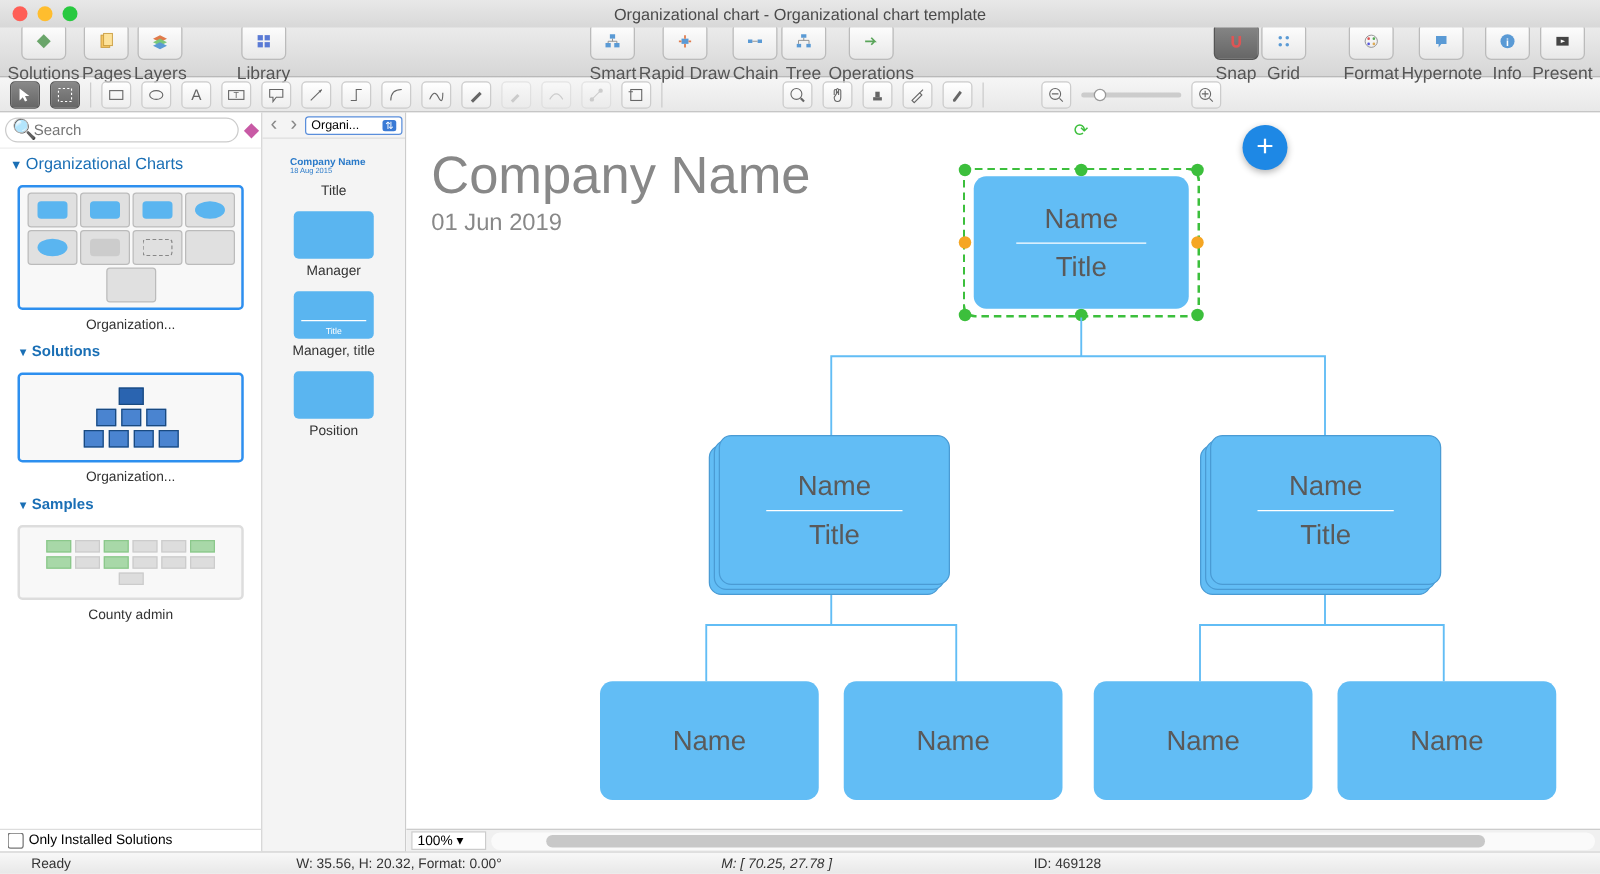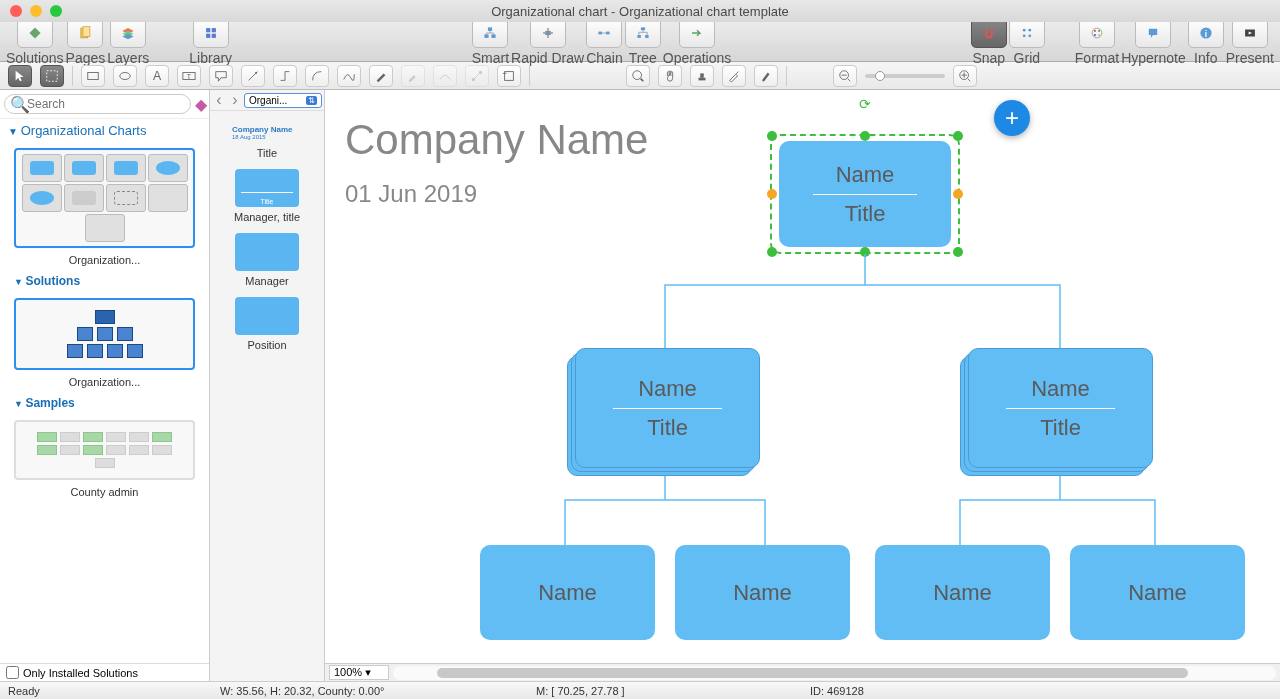--- a/index.html
+++ b/index.html
@@ -38,21 +38,21 @@
 .search-row .sicon { position: absolute; margin-left: 6px; color: #999; }
 .section-hdr { font-size: 13px; color: #1a6fb5; padding: 4px 8px; cursor: pointer; }
 .section-hdr::before { content: "▼ "; font-size: 10px; }
 .sub-hdr { font-size: 12px; color: #1a6fb5; font-weight: 600; padding: 4px 14px; cursor: pointer; }
 .sub-hdr::before { content: "▼ "; font-size: 9px; }
 .thumb-box { margin: 6px 14px; border: 2px solid #2d8fef; border-radius: 4px; background: #f8f8f8; padding: 4px; display: flex; flex-wrap: wrap; gap: 2px; justify-content: center; }
 .thumb-box.plain { border-color: #ddd; }
 .thumb-cell { width: 40px; height: 28px; background: #e0e0e0; border: 1px solid #bbb; border-radius: 3px; display: flex; align-items: center; justify-content: center; }
 .thumb-cell .mini { width: 24px; height: 14px; background: #5ab5f0; border-radius: 3px; }
 .thumb-label { font-size: 11px; text-align: center; color: #333; margin-bottom: 4px; }
-.only-installed { padding: 2px 6px; font-size: 11px; display: flex; align-items: center; gap: 4px; border-top: 1px solid #ddd; }
+.only-installed { padding: 2px 6px; font-size: 11px; display: flex; align-items: flex-start; gap: 4px; border-top: 1px solid #ddd; }
 
 
 .shapes-panel { width: 115px; background: #f4f4f4; border-right: 1px solid #ccc; display: flex; flex-direction: column; }
 .shapes-hdr { display: flex; align-items: center; padding: 2px; border-bottom: 1px solid #ddd; gap: 2px; }
 .shapes-hdr .nav { width: 14px; height: 16px; display: flex; align-items: center; justify-content: center; color: #888; cursor: pointer; }
 .shapes-hdr .sel { flex: 1; background: #fff; border: 1px solid #5a8edb; border-radius: 3px; font-size: 10px; padding: 1px 4px; display: flex; justify-content: space-between; align-items: center; }
 .shapes-list { flex: 1; overflow-y: auto; padding: 6px; }
 .shape-item { display: flex; flex-direction: column; align-items: center; margin-bottom: 10px; cursor: pointer; }
 .shape-preview { width: 64px; height: 38px; background: #5ab5f0; border-radius: 4px; margin-bottom: 4px; position: relative; }
 .shape-preview.stack::before, .shape-preview.stack::after { content: ""; position: absolute; width: 100%; height: 100%; background: #5ab5f0; border-radius: 4px; border: 1px solid #4a9bd4; }
@@ -60,21 +60,21 @@
 .shape-preview.stack::after { left: -6px; top: 6px; z-index: -2; }
 .shape-preview .tline { position: absolute; bottom: 6px; left: 10%; width: 80%; height: 1px; background: #fff; }
 .shape-preview .ttxt { position: absolute; bottom: 2px; width: 100%; text-align: center; font-size: 7px; color: #fff; }
 .shape-item .lbl { font-size: 11px; color: #333; }
 .title-preview { font-size: 8px; color: #2a7ac9; font-weight: 600; text-align: center; }
 
 
 .canvas-wrap { flex: 1; background: #fff; position: relative; overflow: hidden; }
 .canvas { position: absolute; inset: 0; }
 .ctitle { position: absolute; left: 20px; top: 26px; font-size: 42px; color: #888; font-weight: 400; }
-.cdate { position: absolute; left: 20px; top: 90px; font-size: 24px; color: #888; }
+.cdate { position: absolute; left: 20px; top: 78px; font-size: 19px; color: #888; }
 
 .node { position: absolute; background: #62bdf5; border-radius: 10px; display: flex; flex-direction: column; align-items: center; justify-content: center; color: #5a5a5a; }
 .node .line { width: 60%; height: 1px; background: #fff; margin: 6px 0; }
 .node .ntxt { font-size: 22px; }
 
 .selected-box { position: absolute; border: 2px dashed #3cbf3c; border-radius: 10px; }
 .handle { position: absolute; width: 10px; height: 10px; background: #3cbf3c; border-radius: 50%; }
 .handle.o { background: #f5a623; }
 
 .stack-node { position: absolute; }
@@ -82,22 +82,22 @@
 
 .add-btn { position: absolute; width: 36px; height: 36px; background: #1e88e5; border-radius: 50%; color: #fff; font-size: 24px; display: flex; align-items: center; justify-content: center; cursor: pointer; box-shadow: 0 2px 6px rgba(0,0,0,0.3); }
 
 
 .canvas-bottom { position: absolute; bottom: 0; left: 0; right: 0; height: 18px; display: flex; align-items: center; background: #f0f0f0; border-top: 1px solid #ccc; }
 .zoom-combo { width: 60px; border: 1px solid #ccc; font-size: 11px; padding: 0 4px; background: #fff; margin-left: 4px; }
 .hscroll { flex: 1; height: 14px; background: #fafafa; margin: 0 4px; border-radius: 7px; position: relative; }
 .hscroll .thumb { position: absolute; left: 5%; width: 85%; height: 10px; top: 2px; background: #c8c8c8; border-radius: 5px; }
 
 .statusbar { height: 18px; background: linear-gradient(#f8f8f8,#e8e8e8); border-top: 1px solid #ccc; display: flex; align-items: center; font-size: 11px; color: #333; padding: 0 8px; }
-.statusbar > div { margin-right: 40px; }
-.statusbar .m { position: absolute; left: 536px; }
+.statusbar > div { margin-right: 40px; margin-left: 17px; }
+.statusbar .m { position: absolute; left: 560px; font-style: italic; }
 .statusbar .id { position: absolute; left: 810px; }
 
 
 .org-thumb { display: flex; flex-direction: column; align-items: center; gap: 3px; padding: 6px; }
 .org-thumb .row { display: flex; gap: 4px; }
 .org-thumb .box { width: 20px; height: 14px; background: #2a64b0; border: 1px solid #1a4a80; }
 .org-thumb .box.s { width: 16px; background: #4a84d0; }
 
 .sample-thumb { display:flex; flex-wrap:wrap; gap:3px; padding:6px; justify-content:center; }
 .sample-thumb .sb { width:20px; height:10px; background:#a8d8a8; border:1px solid #8bc88b; }
@@ -508,29 +508,29 @@
     </div>
     <div class="shapes-list" id="shapes-list">
         <div class="shape-item">
           <div style="width: 70px; height: 30px; display: flex; flex-direction: column; align-items: flex-start; justify-content: center;">
             <div class="title-preview">Company Name</div>
             <div style="font-size:6px;color:#2a7ac9">18 Aug 2015</div>
           </div>
           <div class="lbl">Title</div>
         </div>
         <div class="shape-item">
+          <div class="shape-preview stack"></div>
+          <div class="lbl">Manager</div>
+        </div>
+        <div class="shape-item">
           <div class="shape-preview stack">
             <div class="tline" style="bottom:14px"></div>
             <div class="ttxt">Title</div>
           </div>
           <div class="lbl">Manager, title</div>
-        </div>
-        <div class="shape-item">
-          <div class="shape-preview stack"></div>
-          <div class="lbl">Manager</div>
         </div>
         <div class="shape-item">
           <div class="shape-preview"></div>
           <div class="lbl">Position</div>
         </div>
       </div>
   </div>
 
   <div class="canvas-wrap">
     <div class="canvas">
@@ -600,16 +600,16 @@
       <div class="zoom-combo"><span>100%</span> ▾</div>
       <div class="hscroll">
           <div class="thumb"></div>
         </div>
     </div>
   </div>
 </div>
 
 <div class="statusbar">
   <div>Ready</div>
-  <div style="position:absolute;left:220px">W: 35.56,  H: 20.32,  County: 0.00°</div>
+  <div style="position:absolute;left:220px">W: 35.56,  H: 20.32,  Format: 0.00°</div>
   <div class="m">M: [ 70.25, 27.78 ]</div>
   <div class="id">ID: 469128</div>
 </div>
 
 </body></html>

